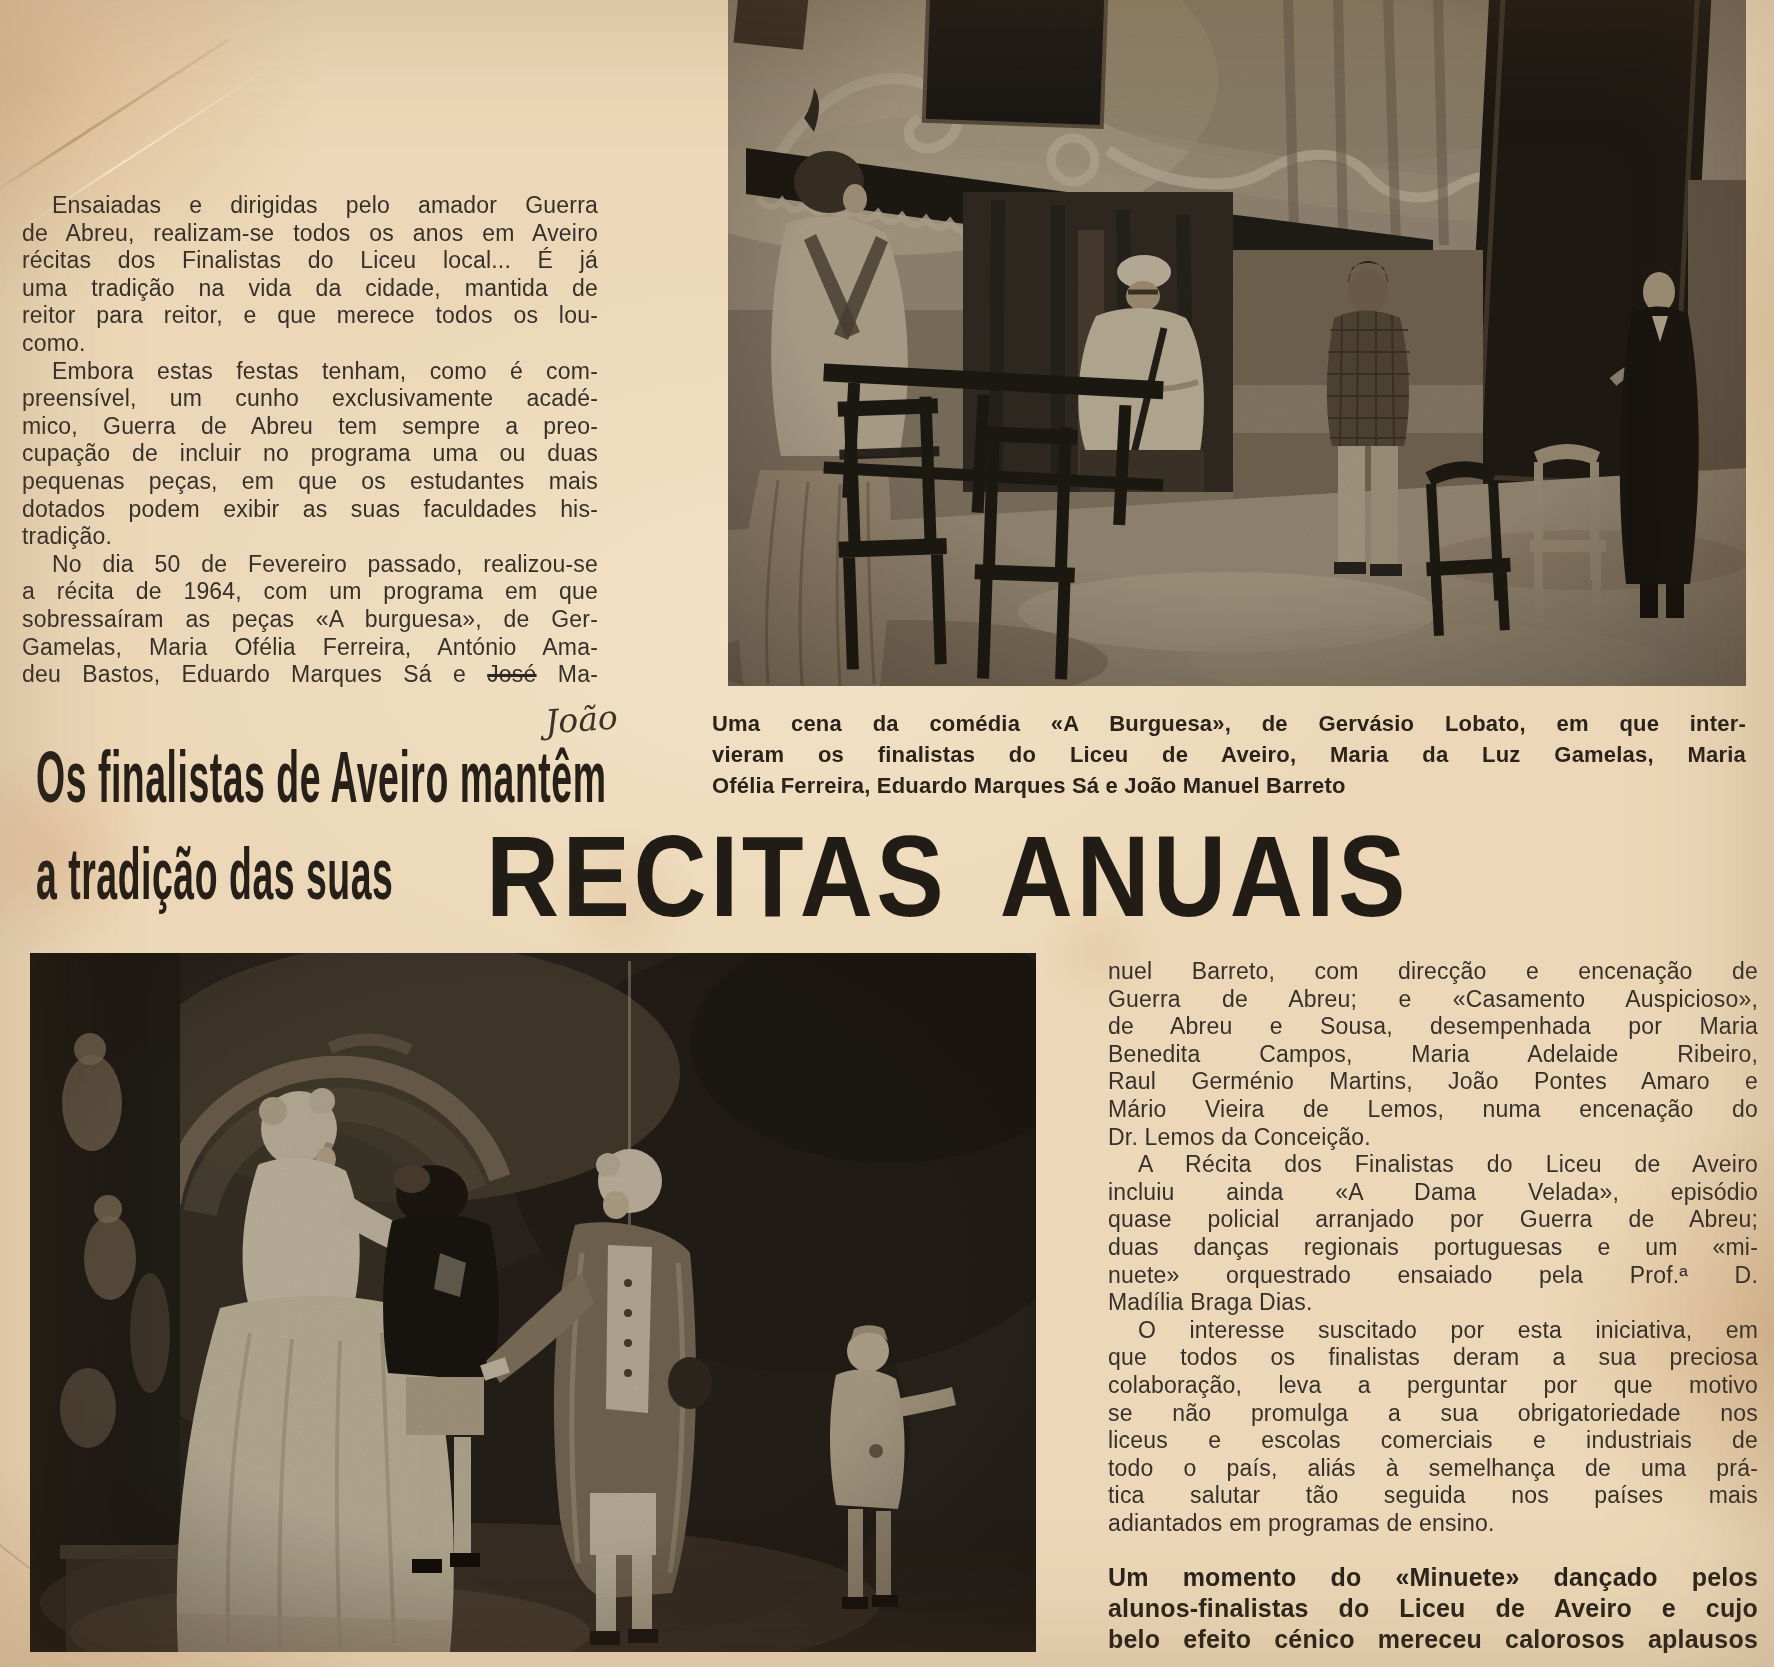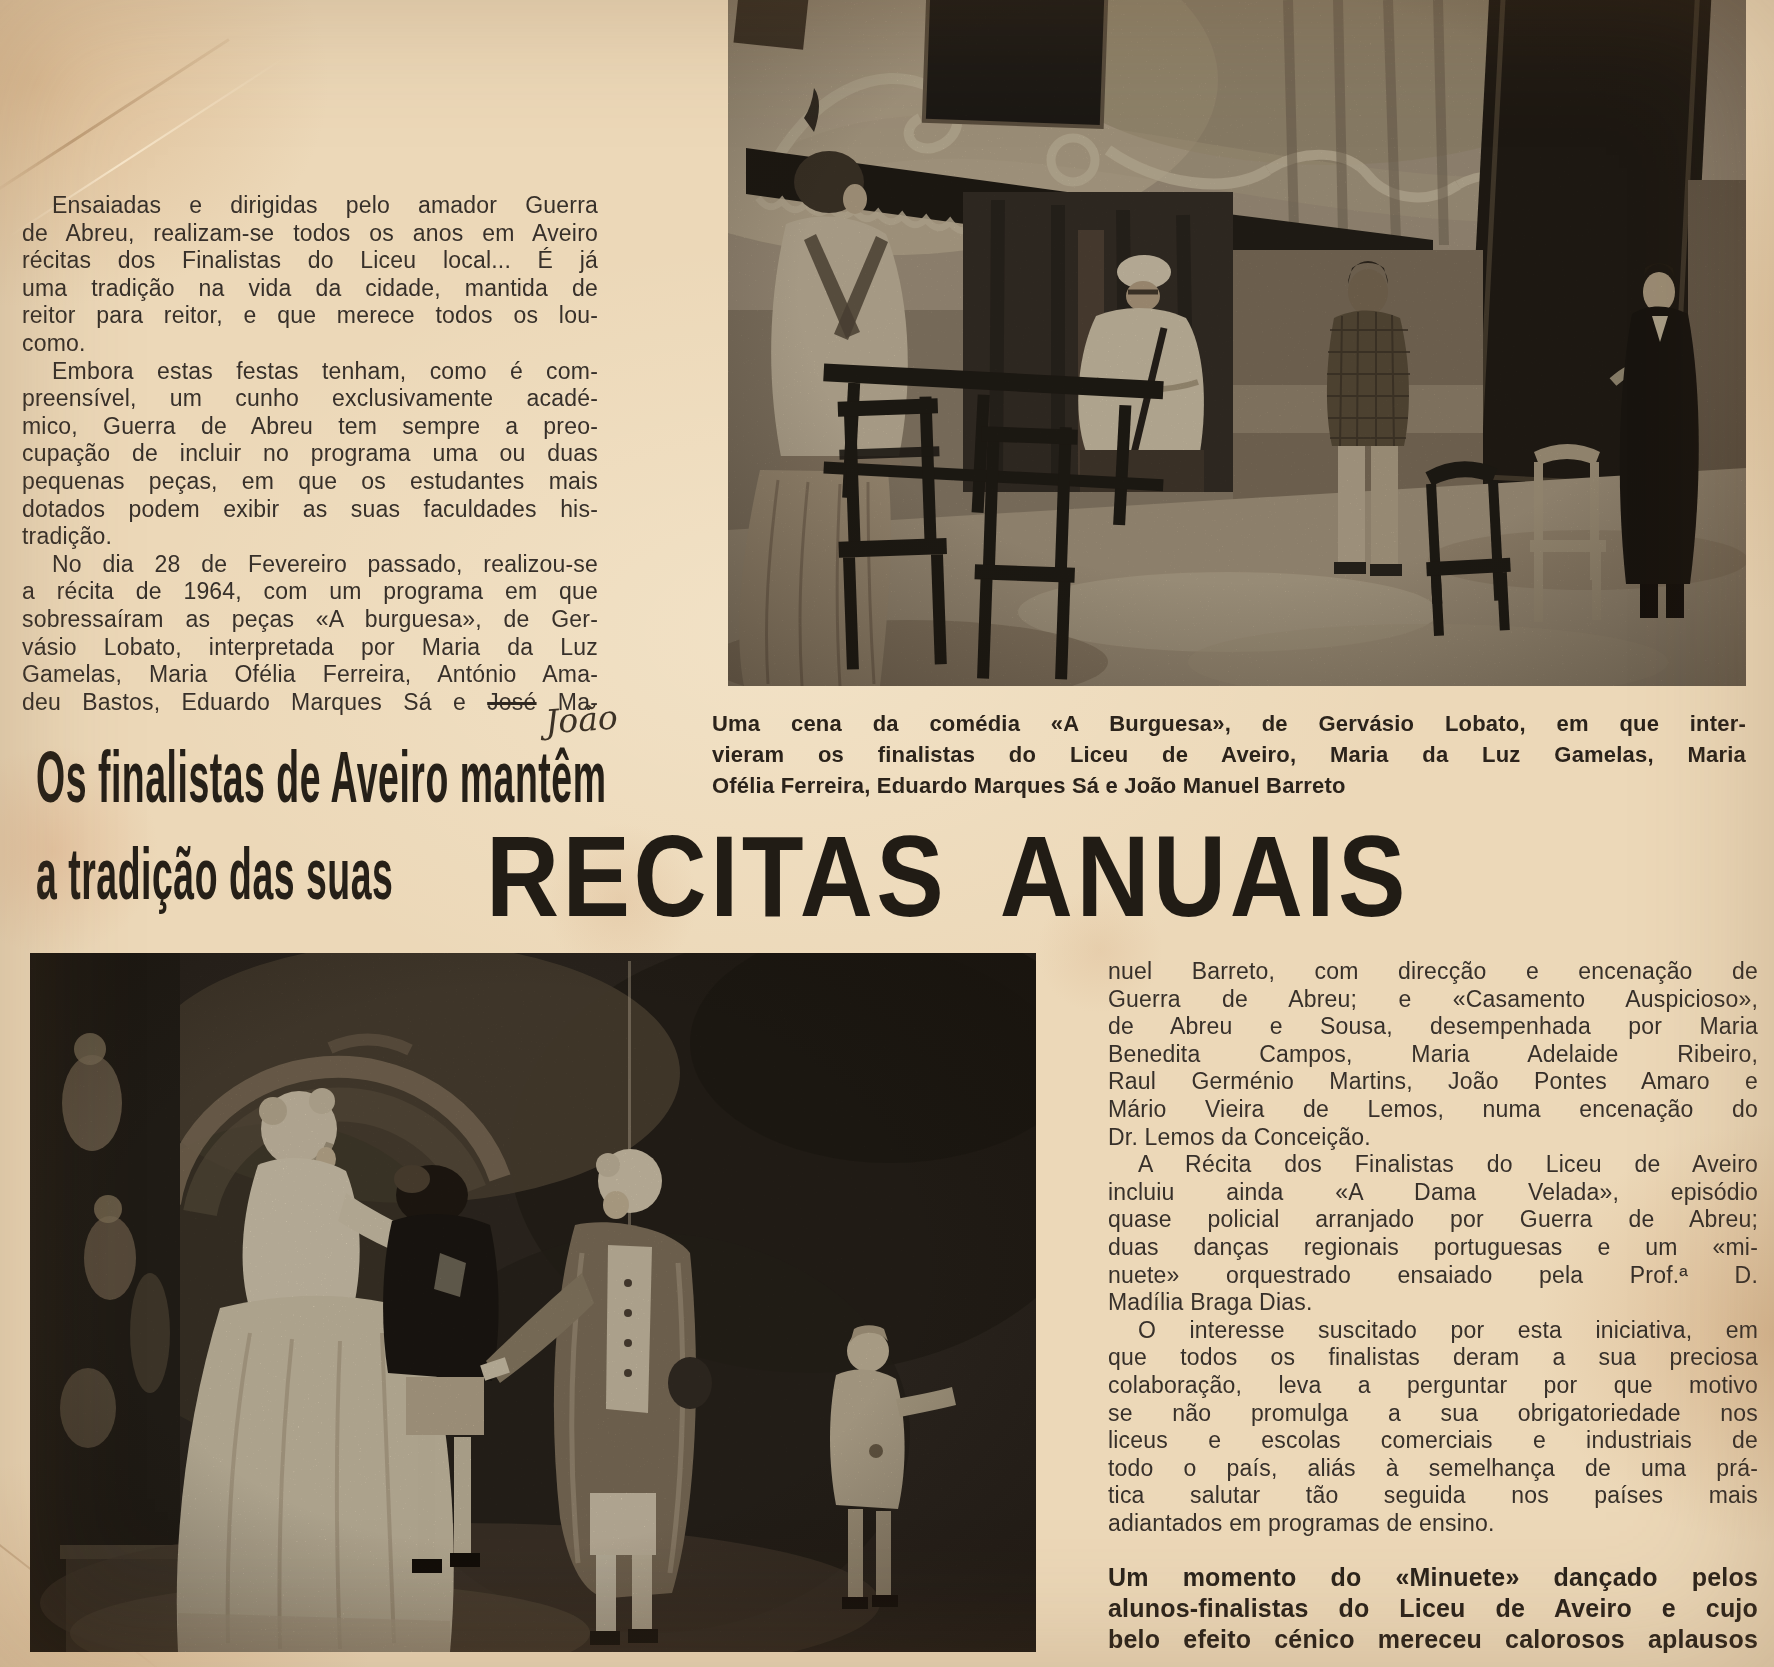--- a/index.html
+++ b/index.html
@@ -247,24 +247,23 @@
     <div class="para indent lines">
         <div class="jline">Embora estas festas tenham, como é com-</div>
         <div class="jline">preensível, um cunho exclusivamente acadé-</div>
         <div class="jline">mico, Guerra de Abreu tem sempre a preo-</div>
         <div class="jline">cupação de incluir no programa uma ou duas</div>
         <div class="jline">pequenas peças, em que os estudantes mais</div>
         <div class="jline">dotados podem exibir as suas faculdades his-</div>
         <div class="jline">tradição.</div>
       </div>
     <div class="para indent lines cont">
-        <div class="jline">No dia 28 de Fevereiro passado, realizou-se</div>
+        <div class="jline">No dia 50 de Fevereiro passado, realizou-se</div>
         <div class="jline">a récita de 1964, com um programa em que</div>
         <div class="jline">sobressaíram as peças «A burguesa», de Ger-</div>
-        <div class="jline">vásio Lobato, interpretada por Maria da Luz</div>
         <div class="jline">Gamelas, Maria Ofélia Ferreira, António Ama-</div>
       </div>
     <div class="jline strike-line"><span>deu Bastos, Eduardo Marques Sá e </span><span class="struck">José</span><span> Ma-</span></div>
   </div>
 
   <div class="handwritten">João</div>
 
   <div class="top-caption lines">
       <div class="jline">Uma cena da comédia «A Burguesa», de Gervásio Lobato, em que inter-</div>
       <div class="jline">vieram os finalistas do Liceu de Aveiro, Maria da Luz Gamelas, Maria</div>

